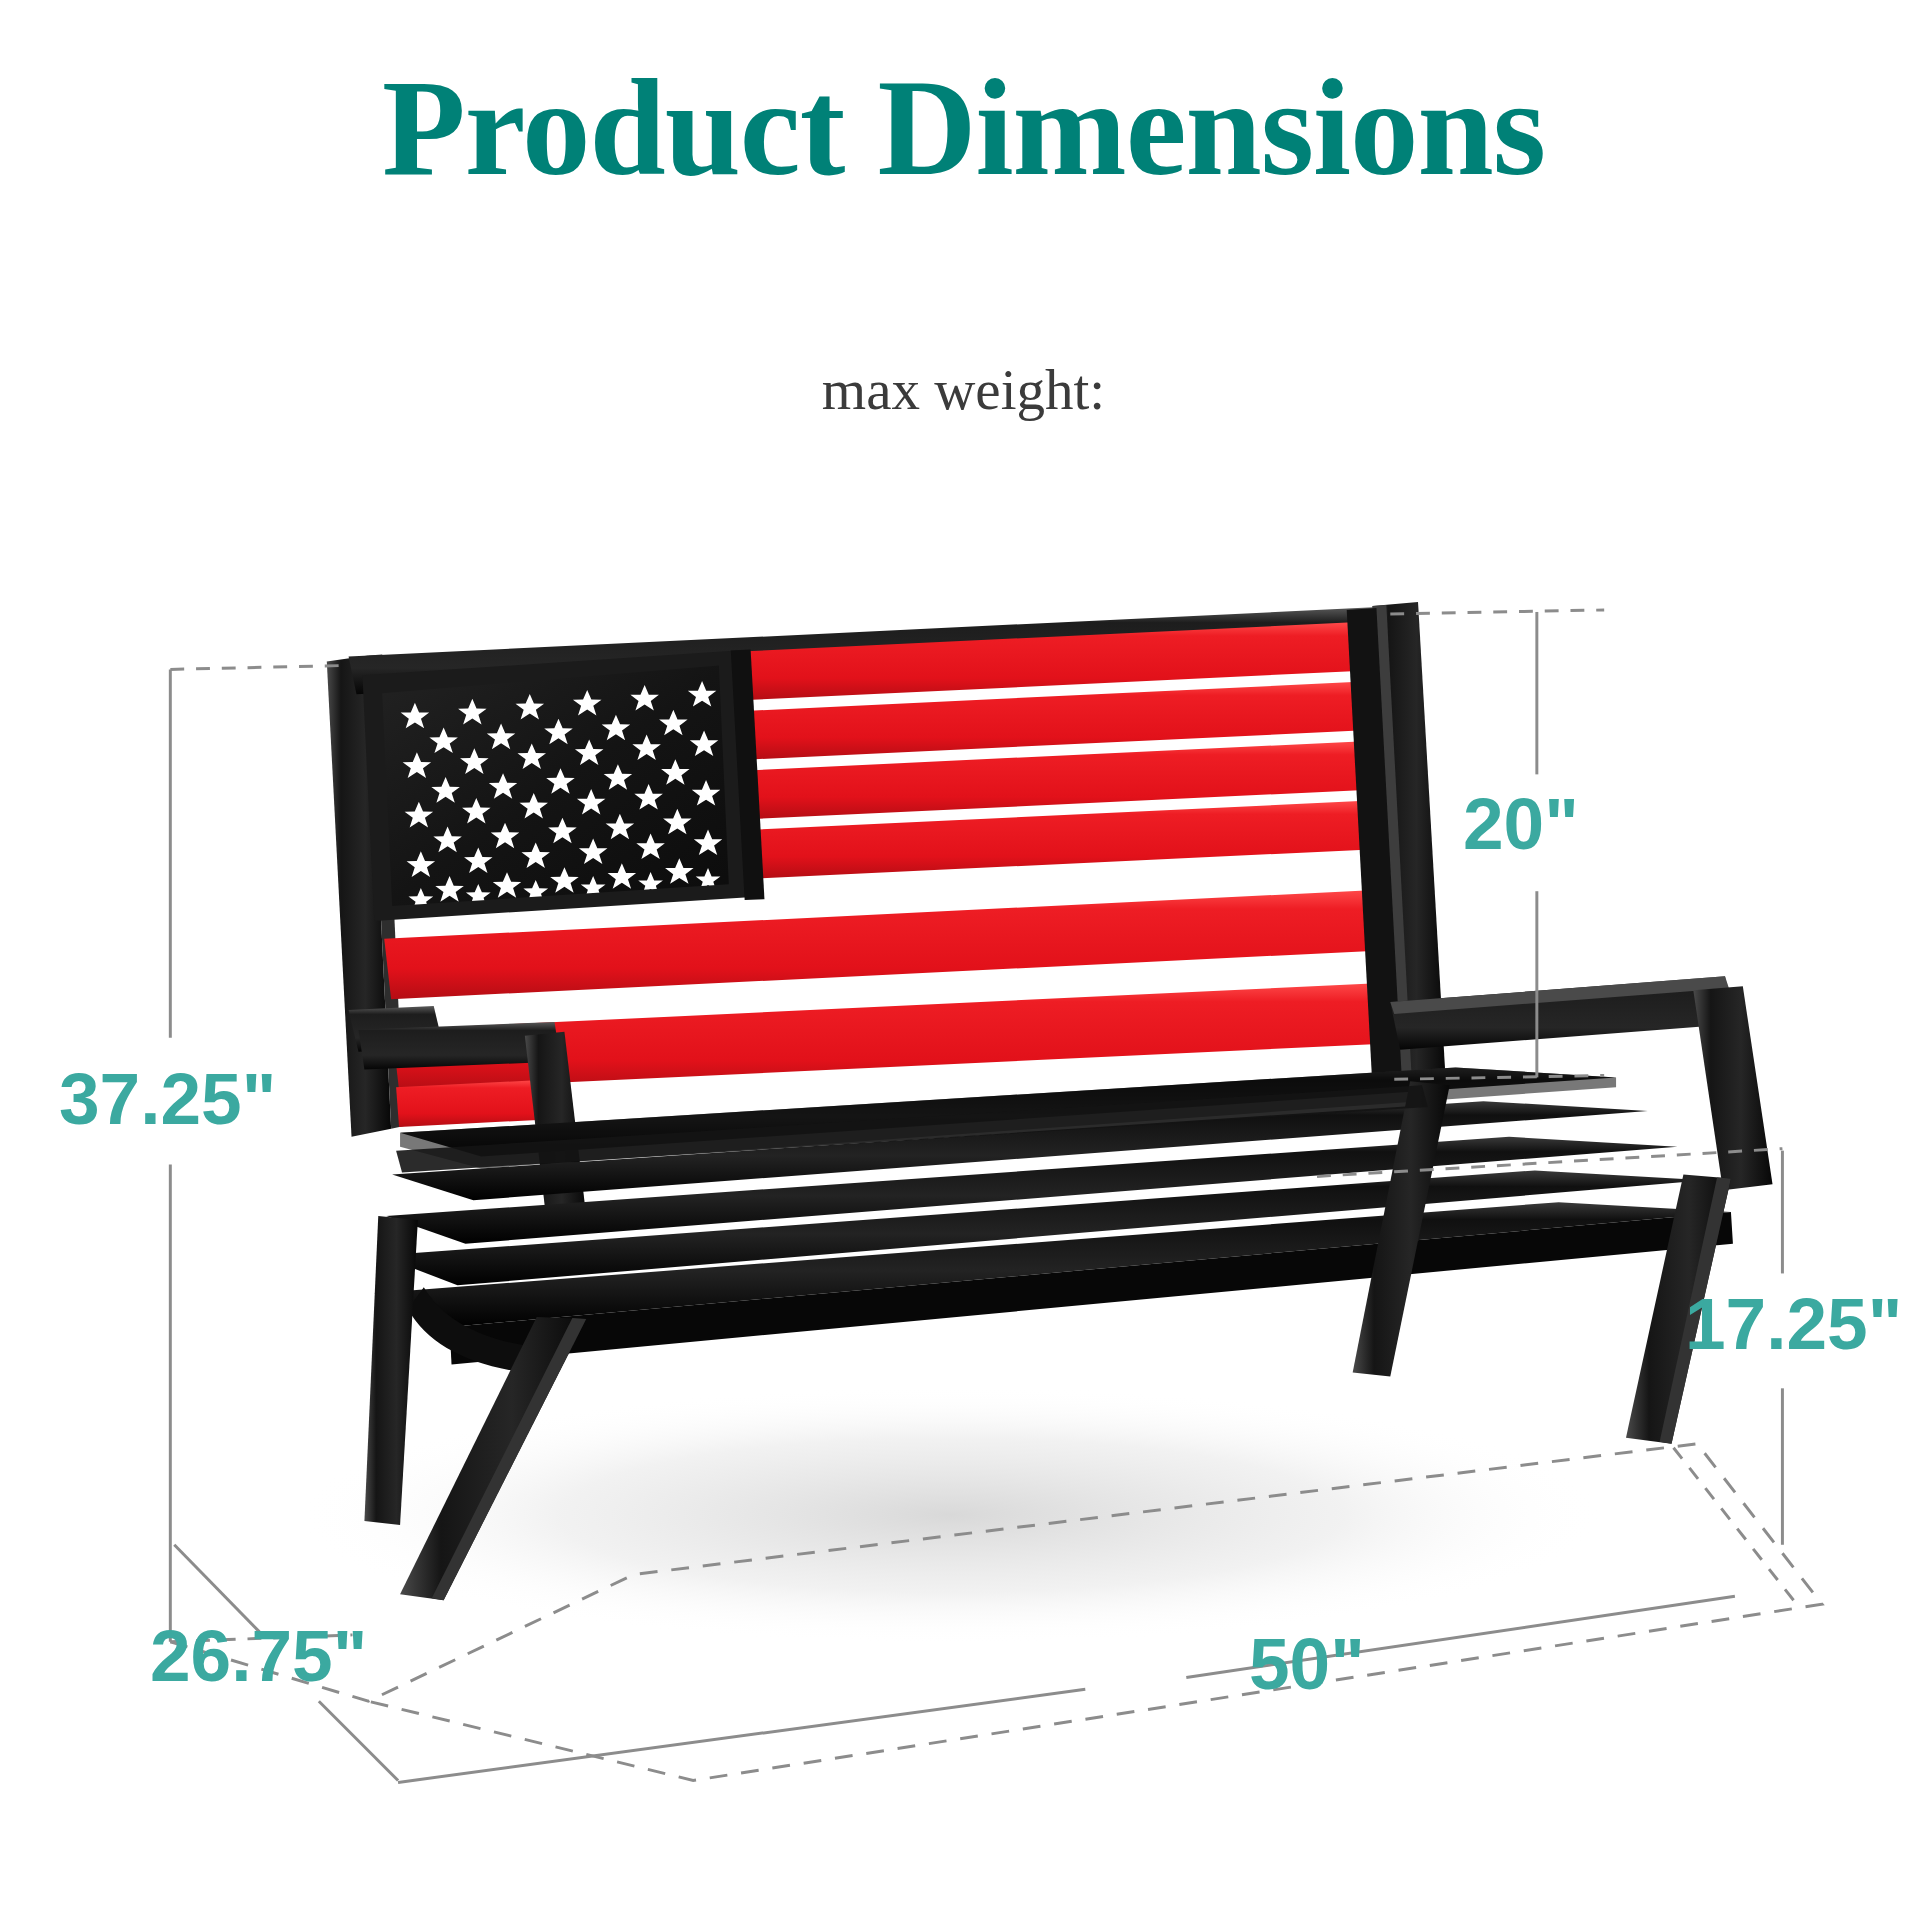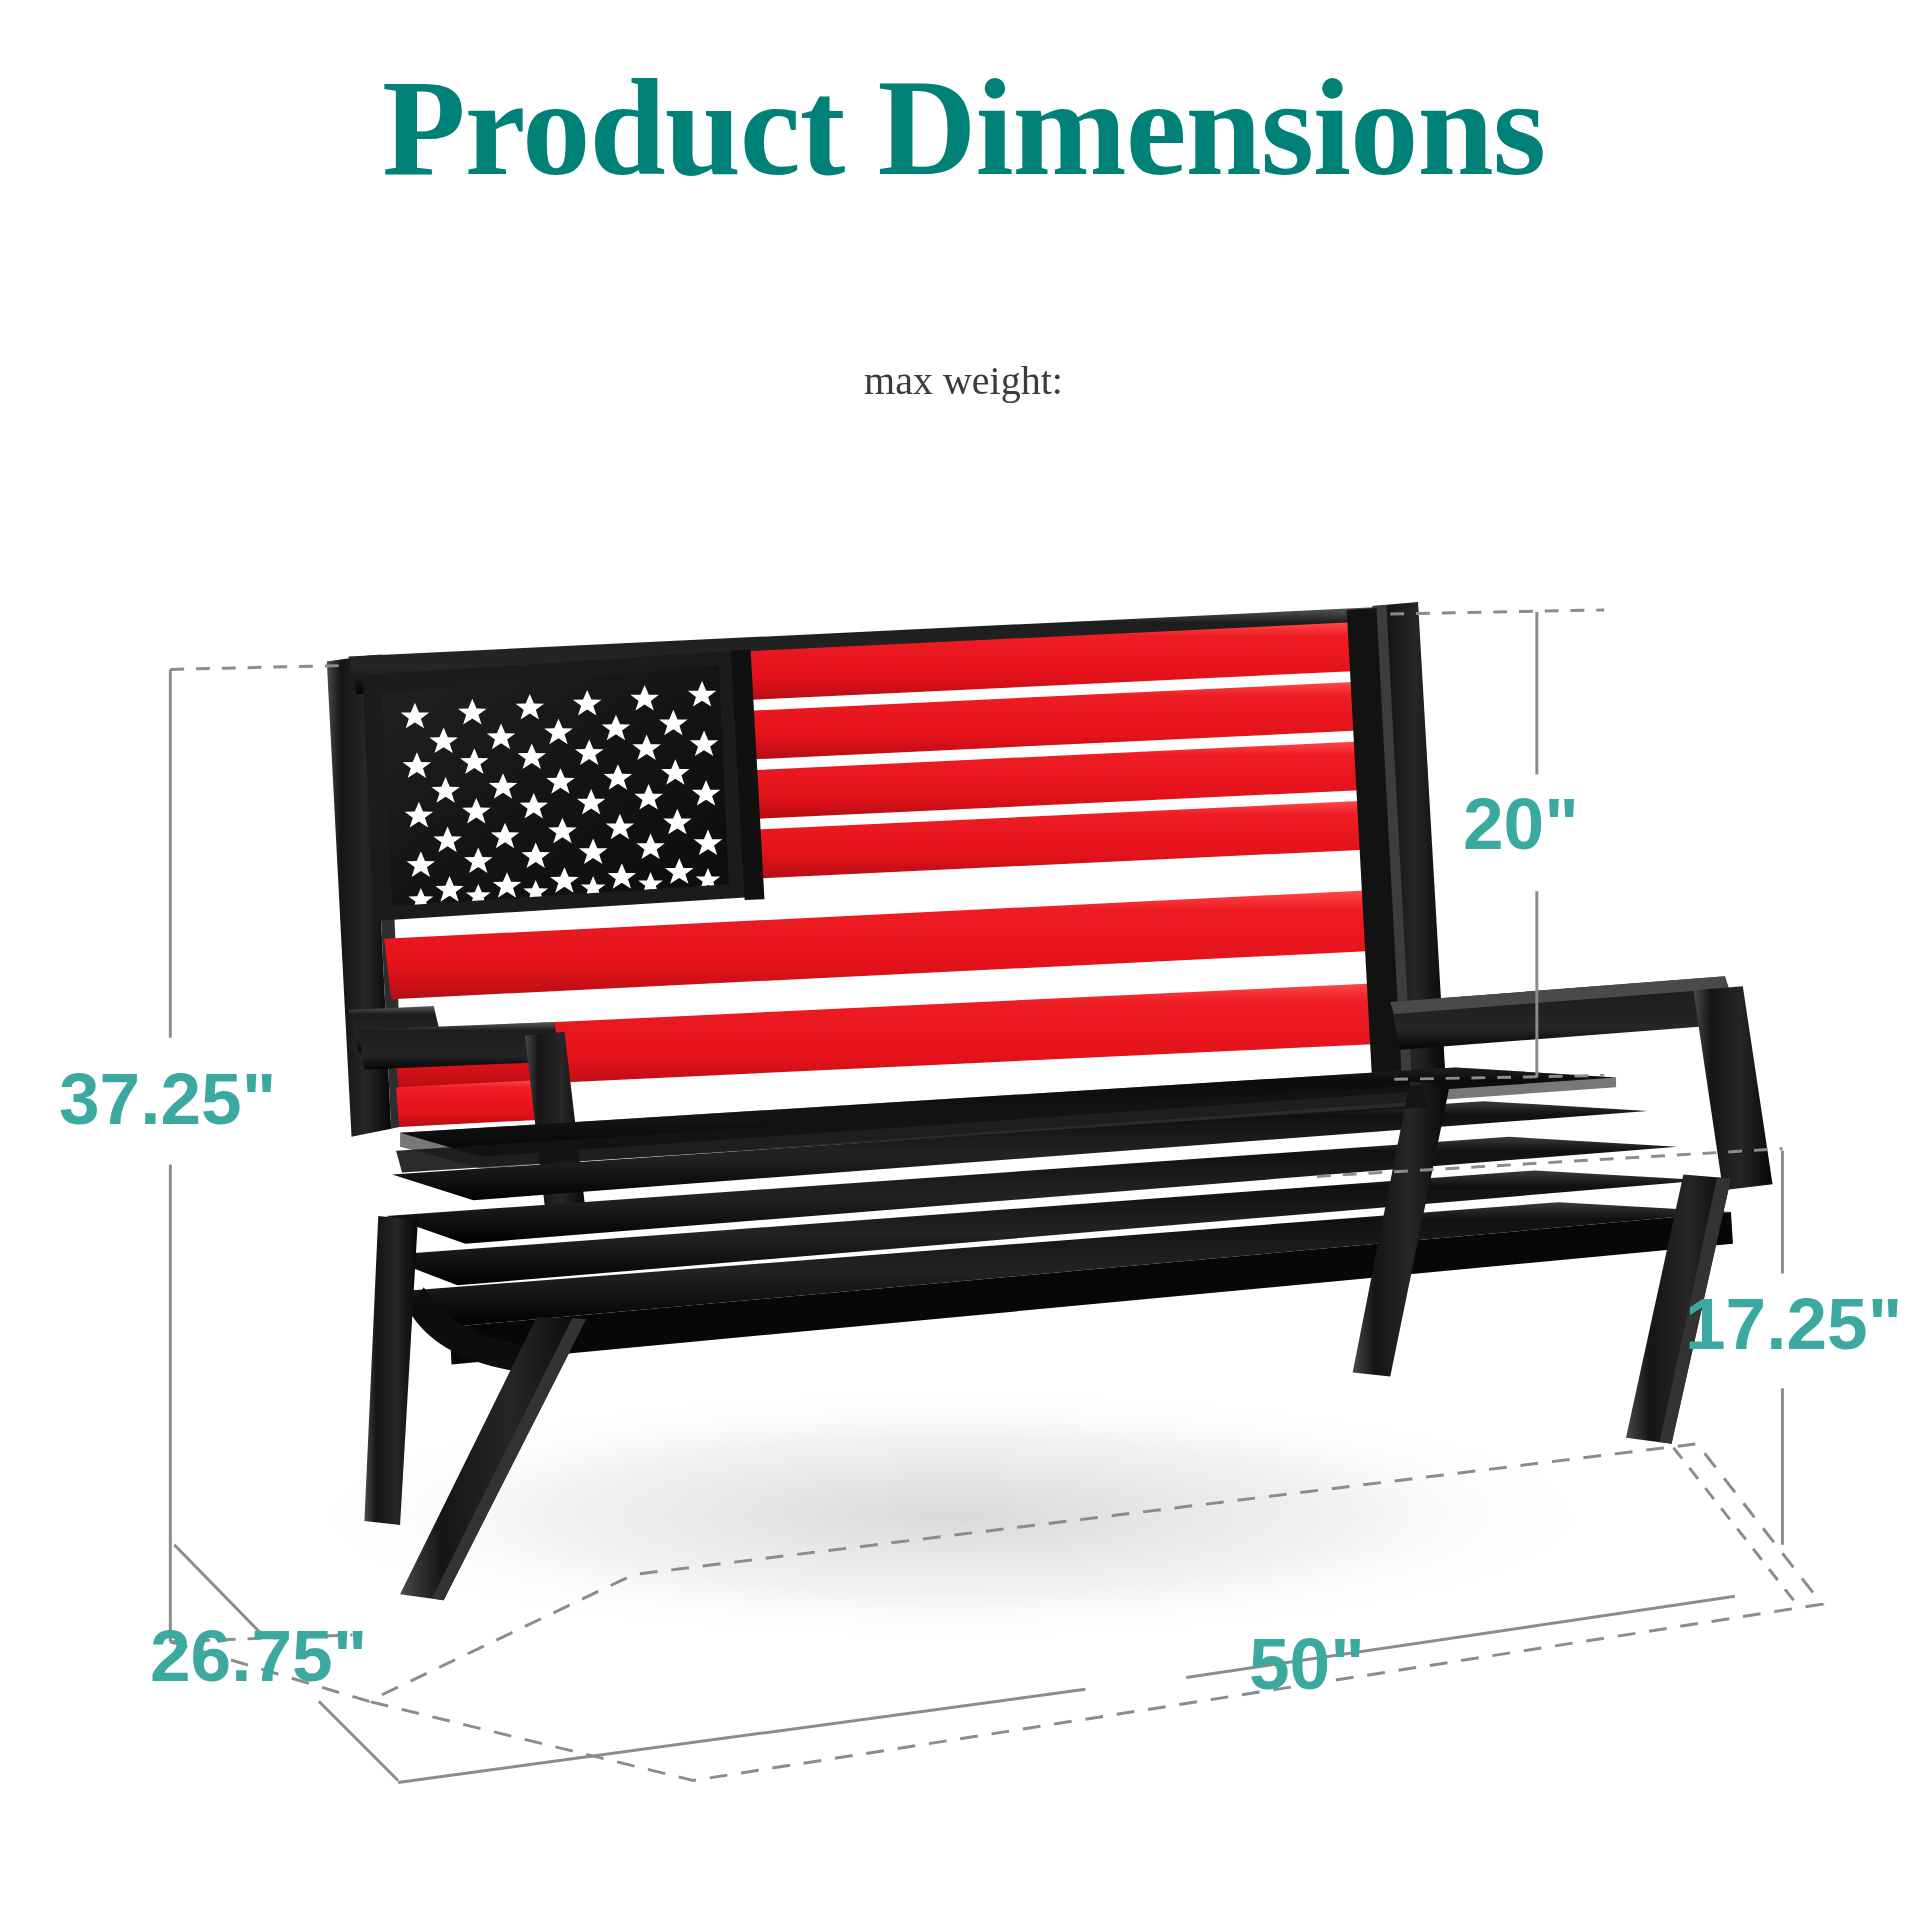--- a/index.html
+++ b/index.html
@@ -33,21 +33,21 @@
   }
 
   #subtitle {
     position: absolute;
     left: 0;
     top: 358px;
     width: 1927px;
     text-align: center;
     font-family: "Liberation Serif", serif;
     font-weight: 400;
-    font-size: 40px;
+    font-size: 57px;
     line-height: 1.14;
     color: #3b3b3b;
   }
   #subtitle .sub-line { display: block; }
 
   
   #stage {
     position: absolute;
     left: 0;
     top: 0;

